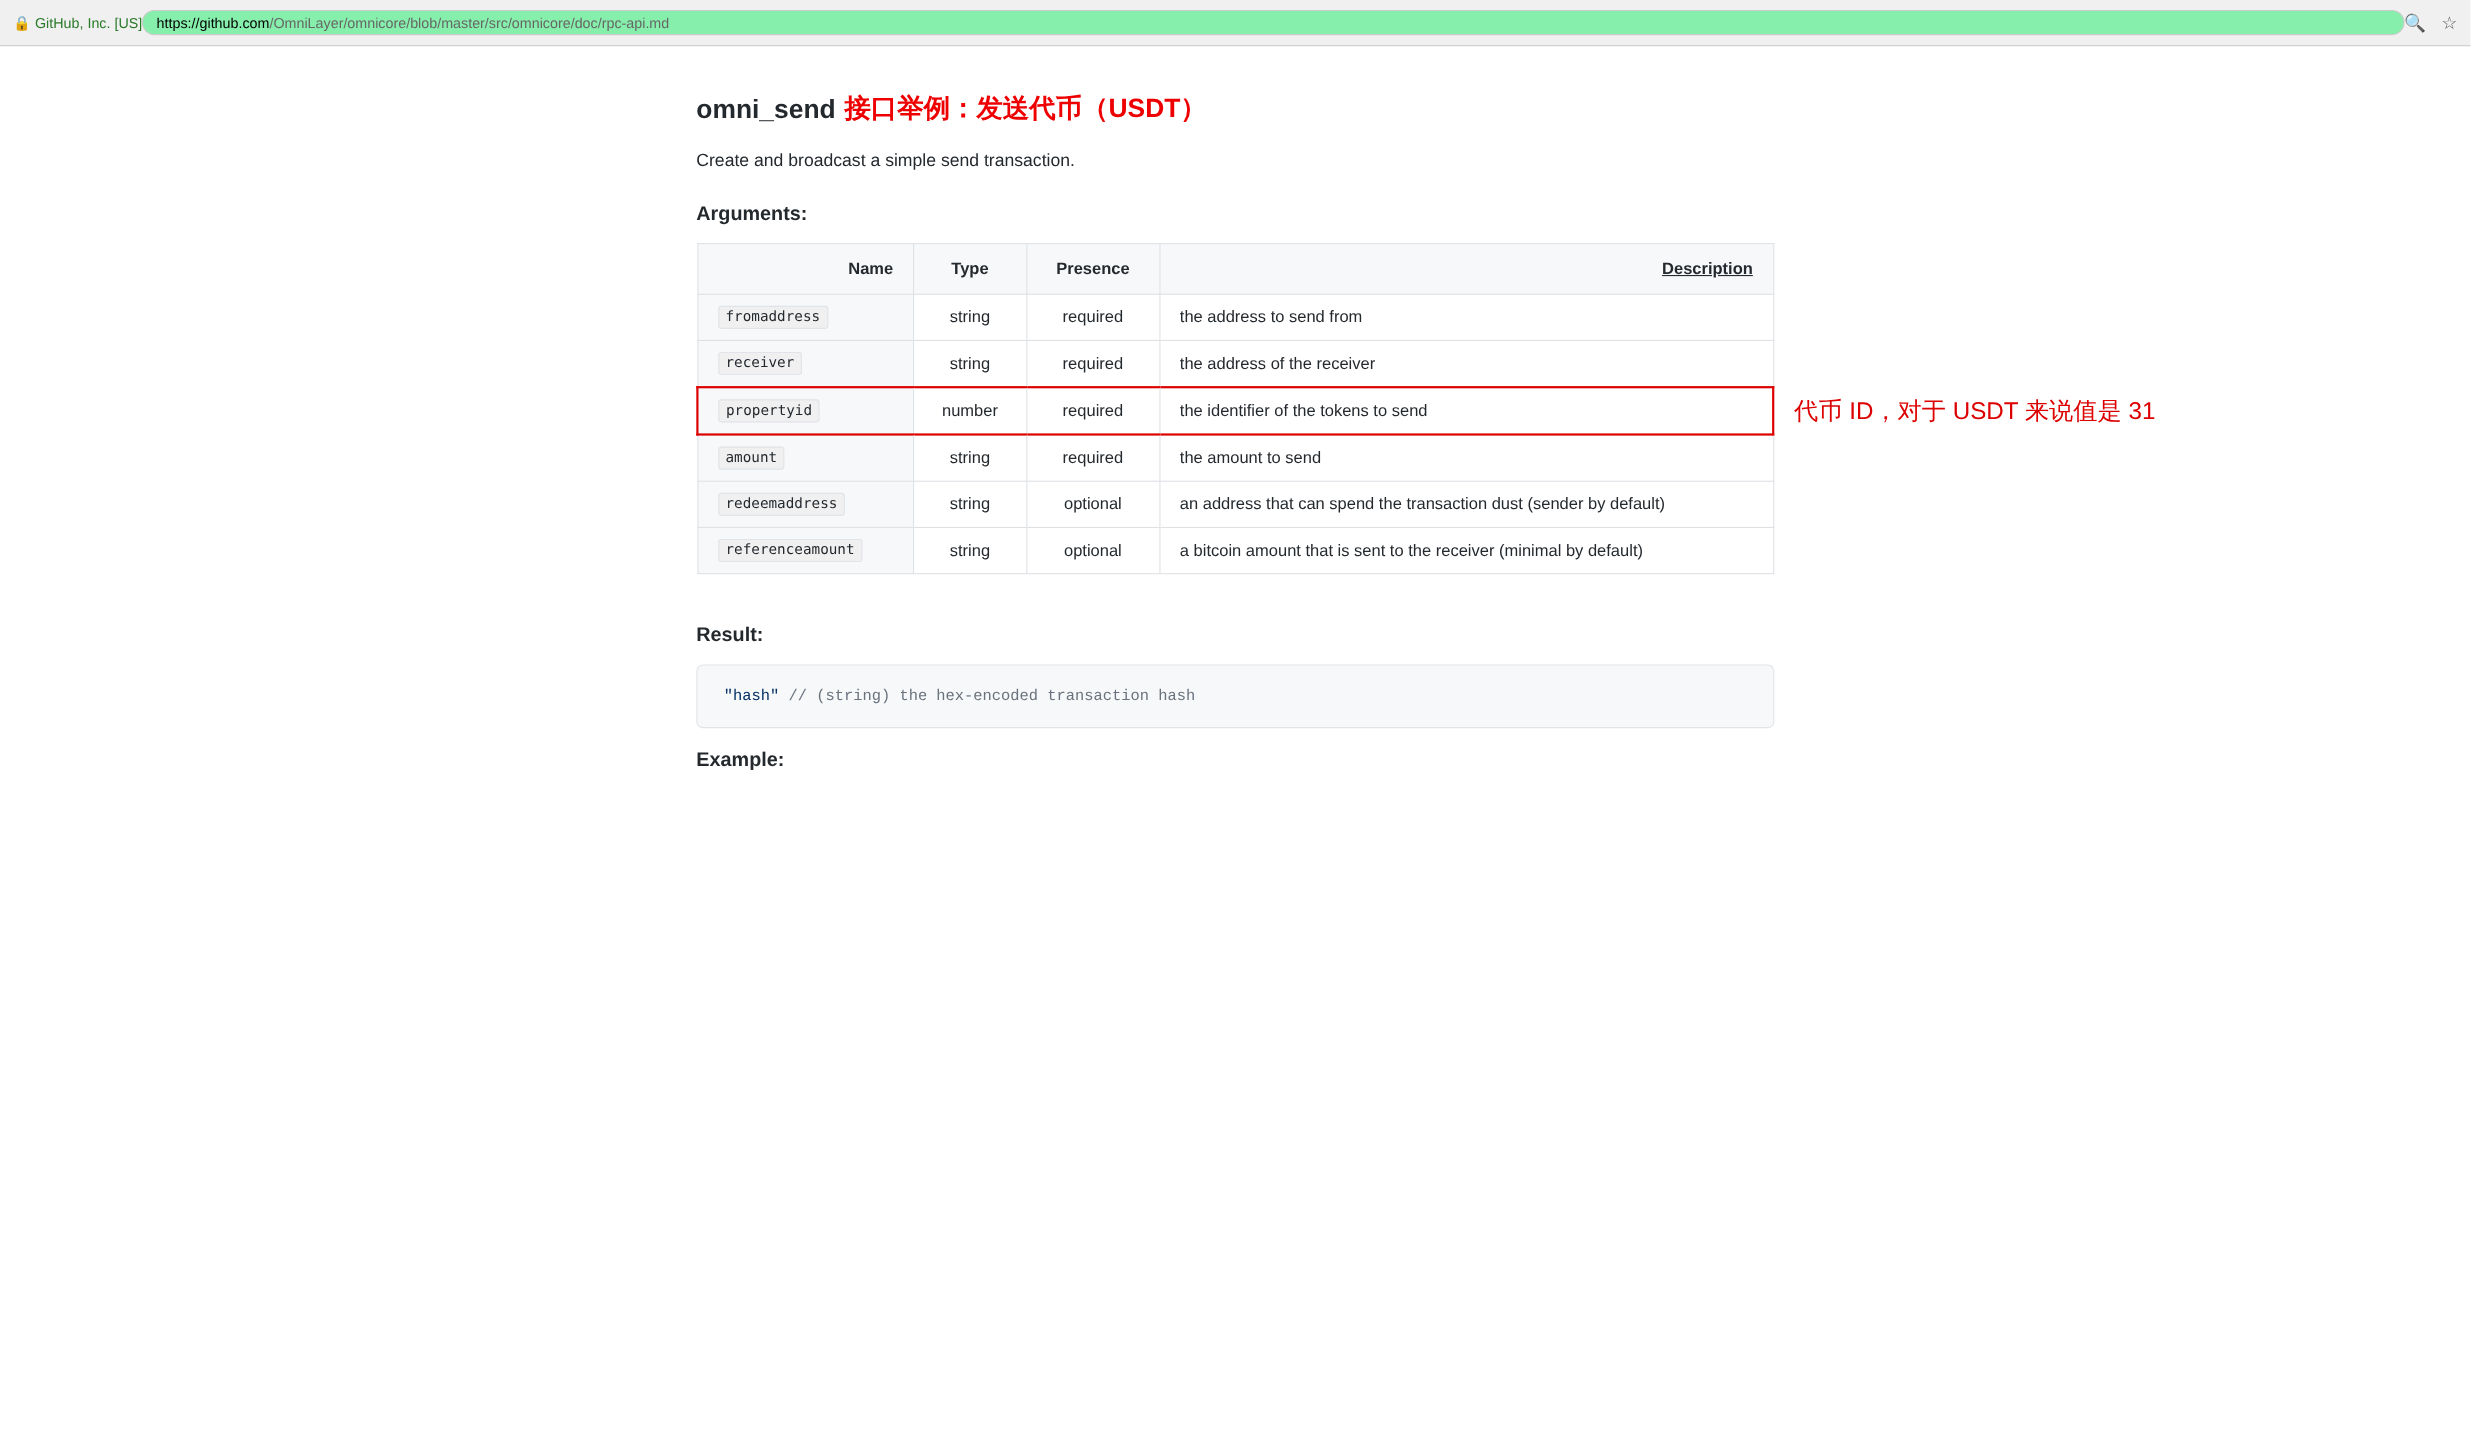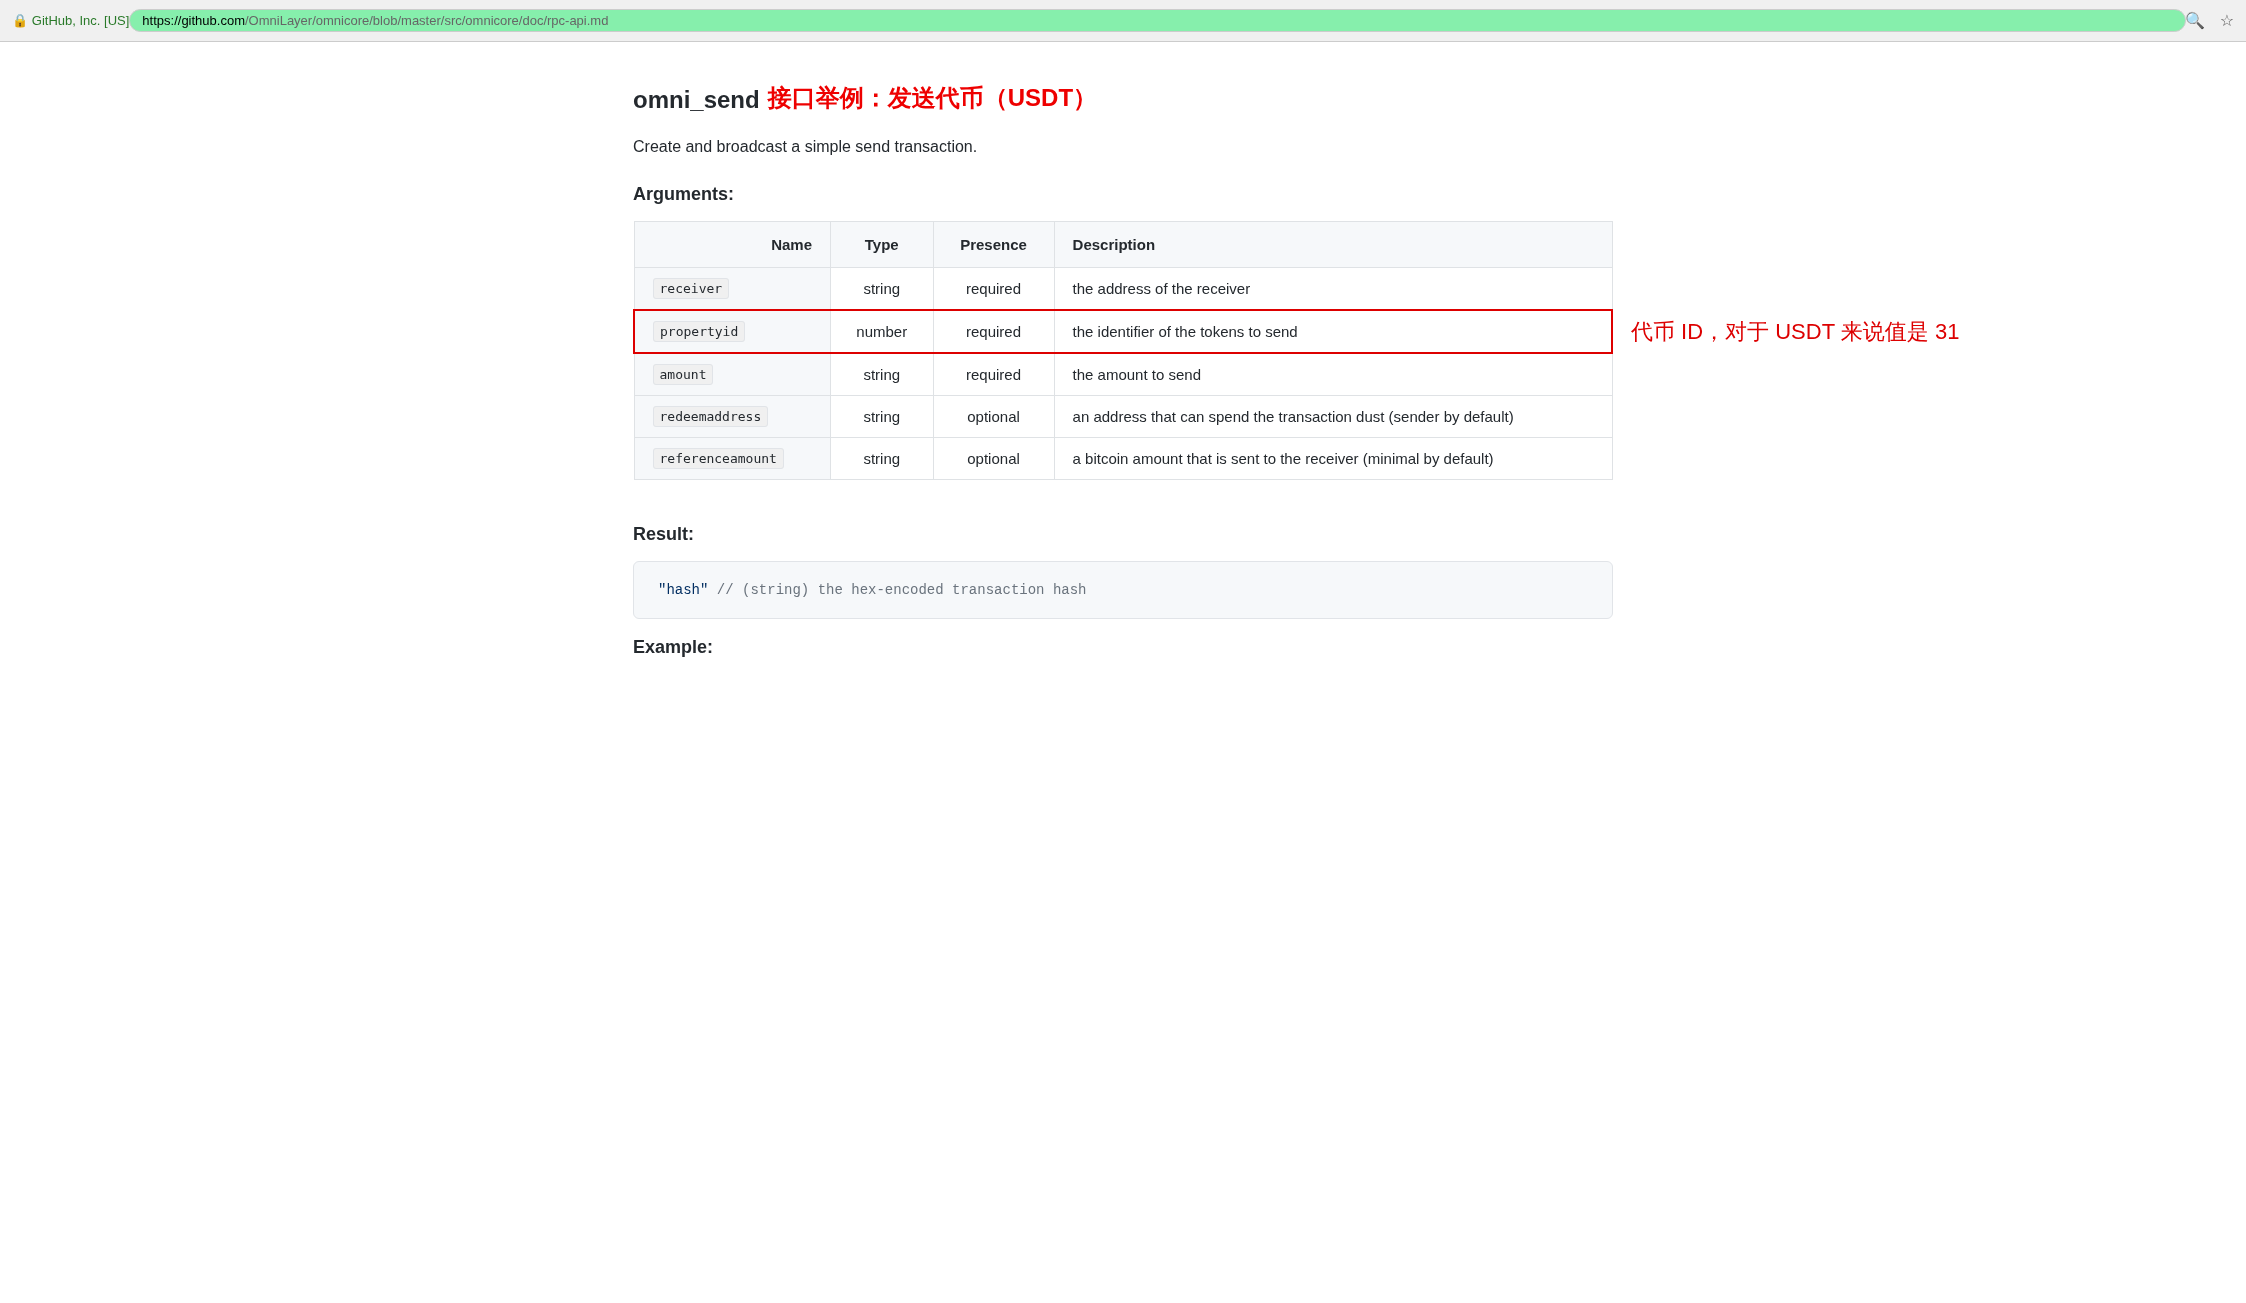--- a/index.html
+++ b/index.html
@@ -104,21 +104,21 @@
       background: #f6f8fa;
       padding: 14px 18px;
       text-align: center;
       font-weight: 700;
       border: 1px solid #dfe2e5;
     }
 
     .args-table th.col-name { text-align: right; }
     .args-table th.col-type { text-align: center; }
     .args-table th.col-presence { text-align: center; }
-    .args-table th.col-description { text-align: left; }
+    .args-table th.col-description { text-align: right; text-decoration: underline; }
 
     .args-table td {
       padding: 12px 18px;
       border: 1px solid #dfe2e5;
       vertical-align: middle;
     }
 
     .args-table td.col-name {
       font-family: "SFMono-Regular", Consolas, "Liberation Mono", Menlo, monospace;
       font-size: 13px;
@@ -216,20 +216,26 @@
     <table class="args-table">
       <thead>
         <tr>
           <th class="col-name">Name</th>
           <th class="col-type">Type</th>
           <th class="col-presence">Presence</th>
           <th class="col-description">Description</th>
         </tr>
       </thead>
       <tbody id="table-body">
+      <tr>
+            <td class="col-name"><code>fromaddress</code></td>
+            <td class="col-type">string</td>
+            <td class="col-presence">required</td>
+            <td class="col-description">the address to send from</td>
+          </tr>
           <tr>
             <td class="col-name"><code>receiver</code></td>
             <td class="col-type">string</td>
             <td class="col-presence">required</td>
             <td class="col-description">the address of the receiver</td>
           </tr>
           <tr class="table-row-propertyid">
             <td class="col-name"><code>propertyid</code></td>
             <td class="col-type">number</td>
             <td class="col-presence">required</td>

